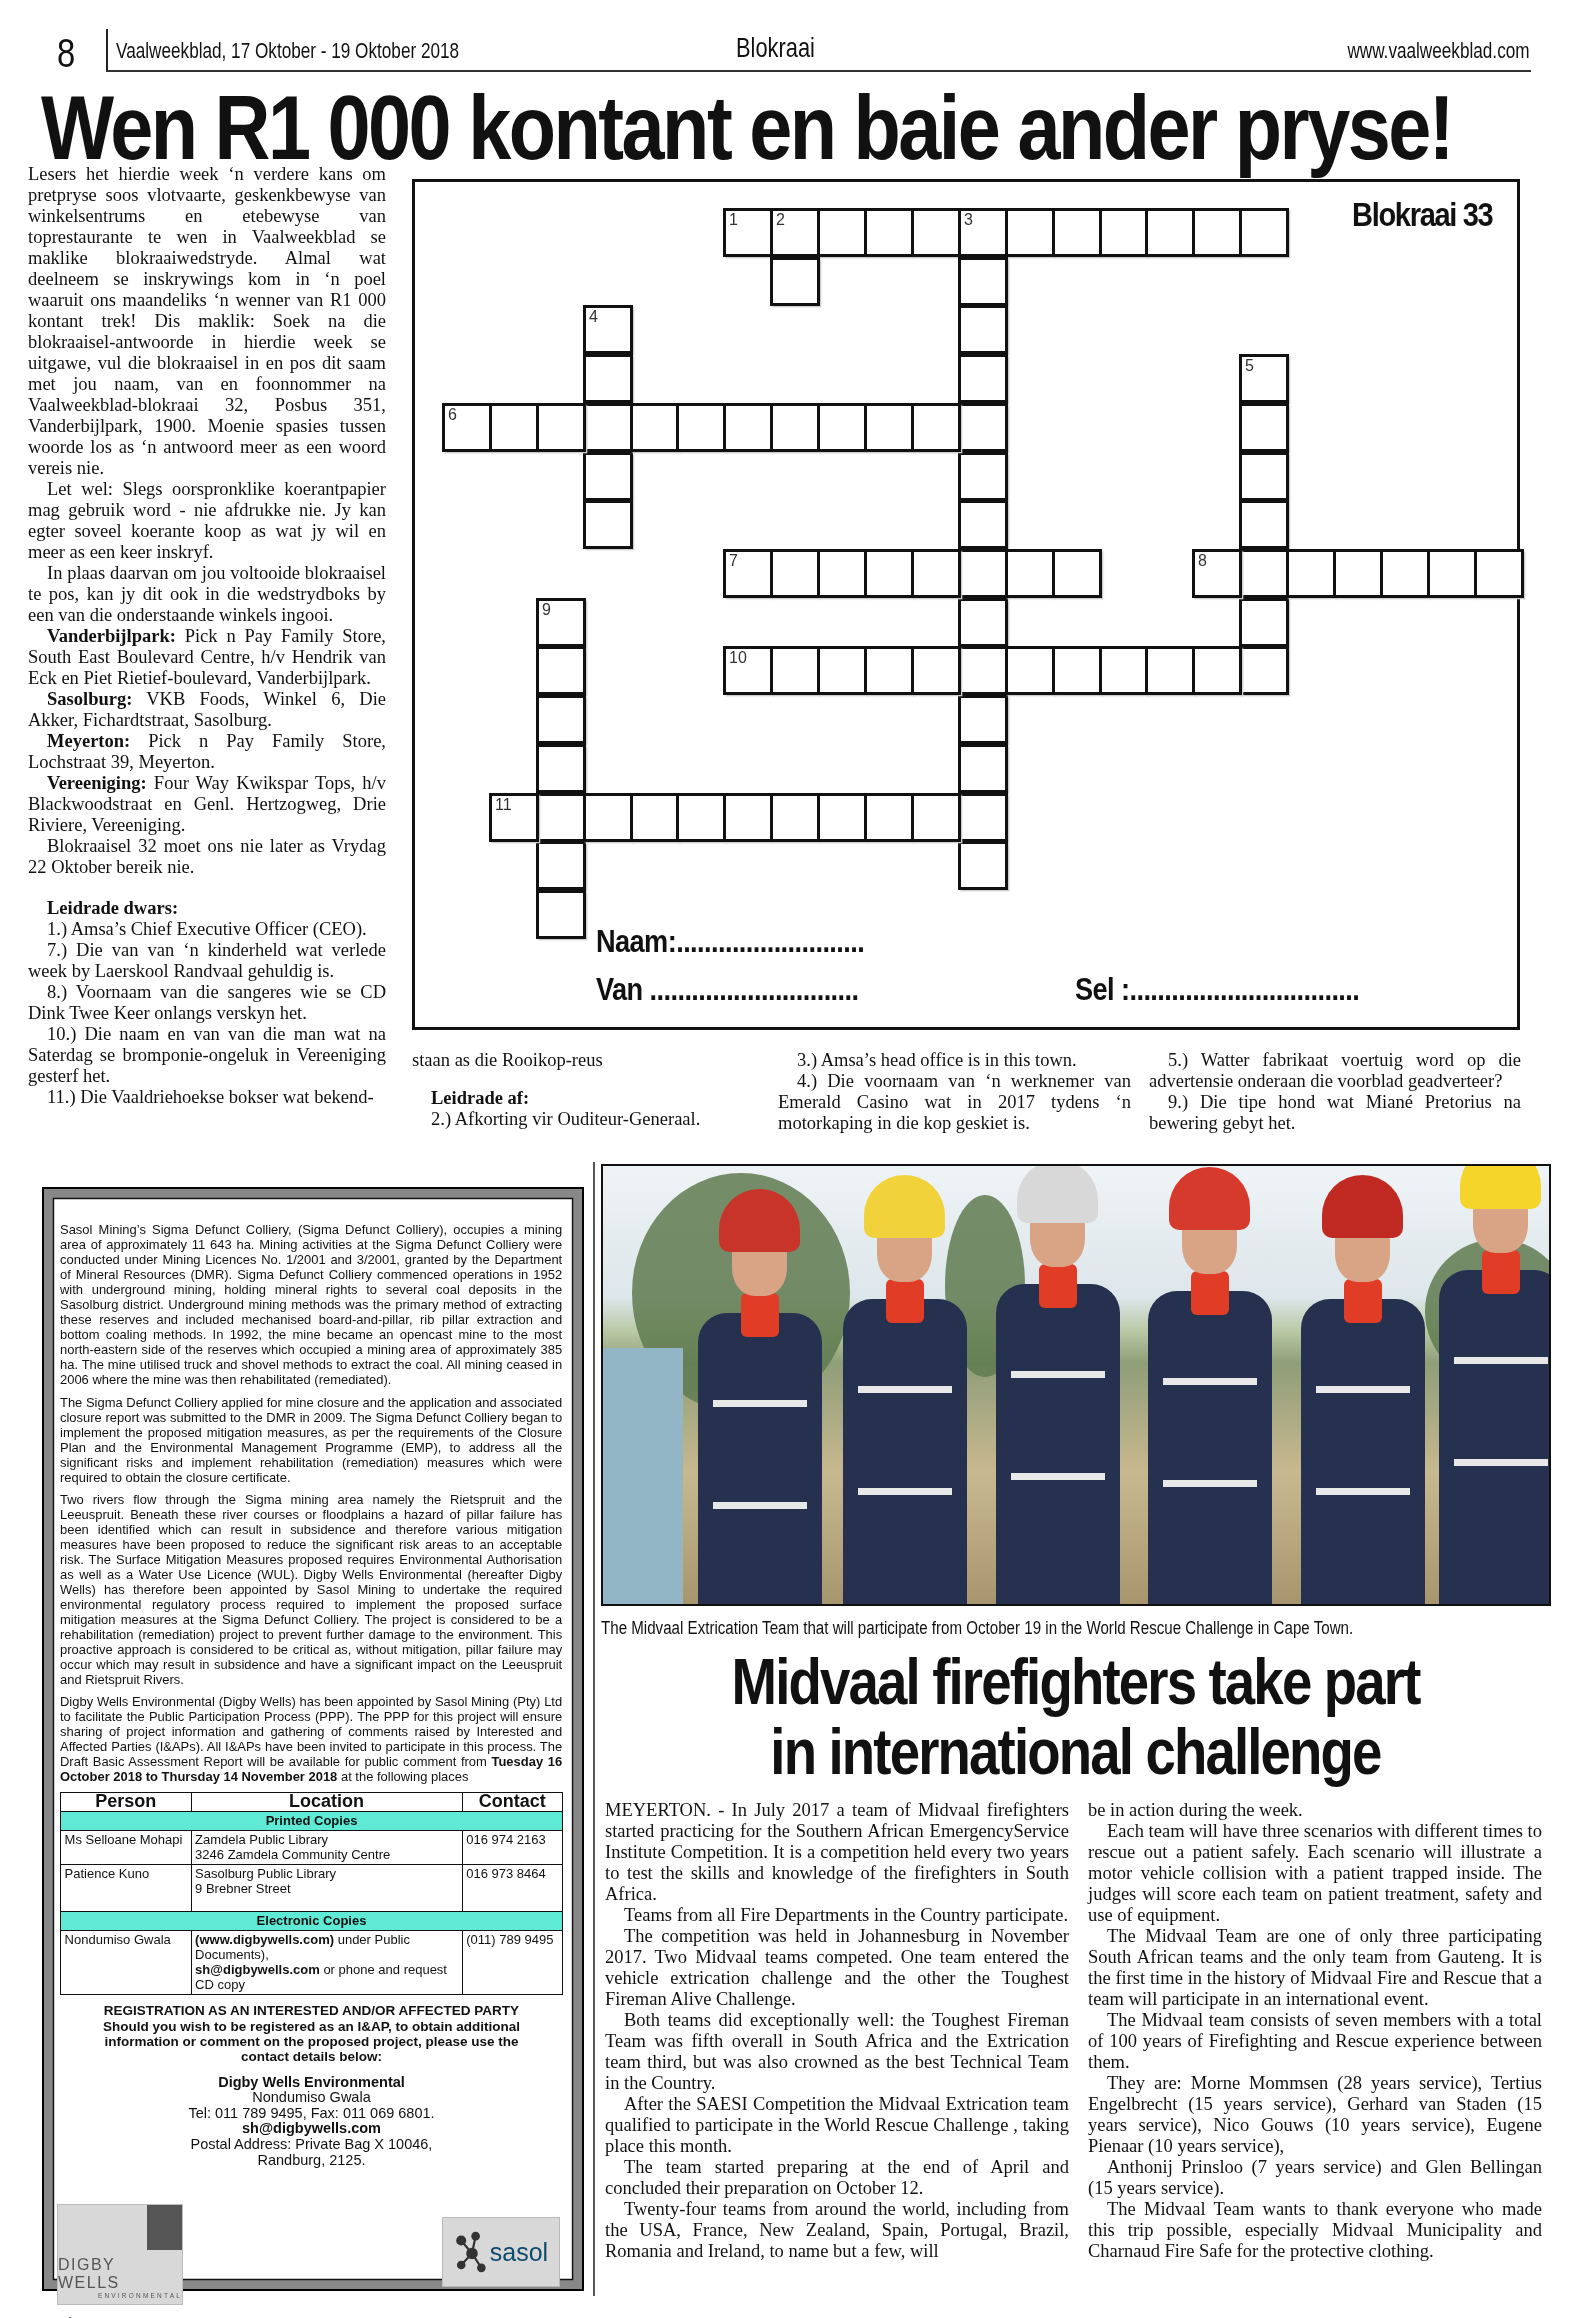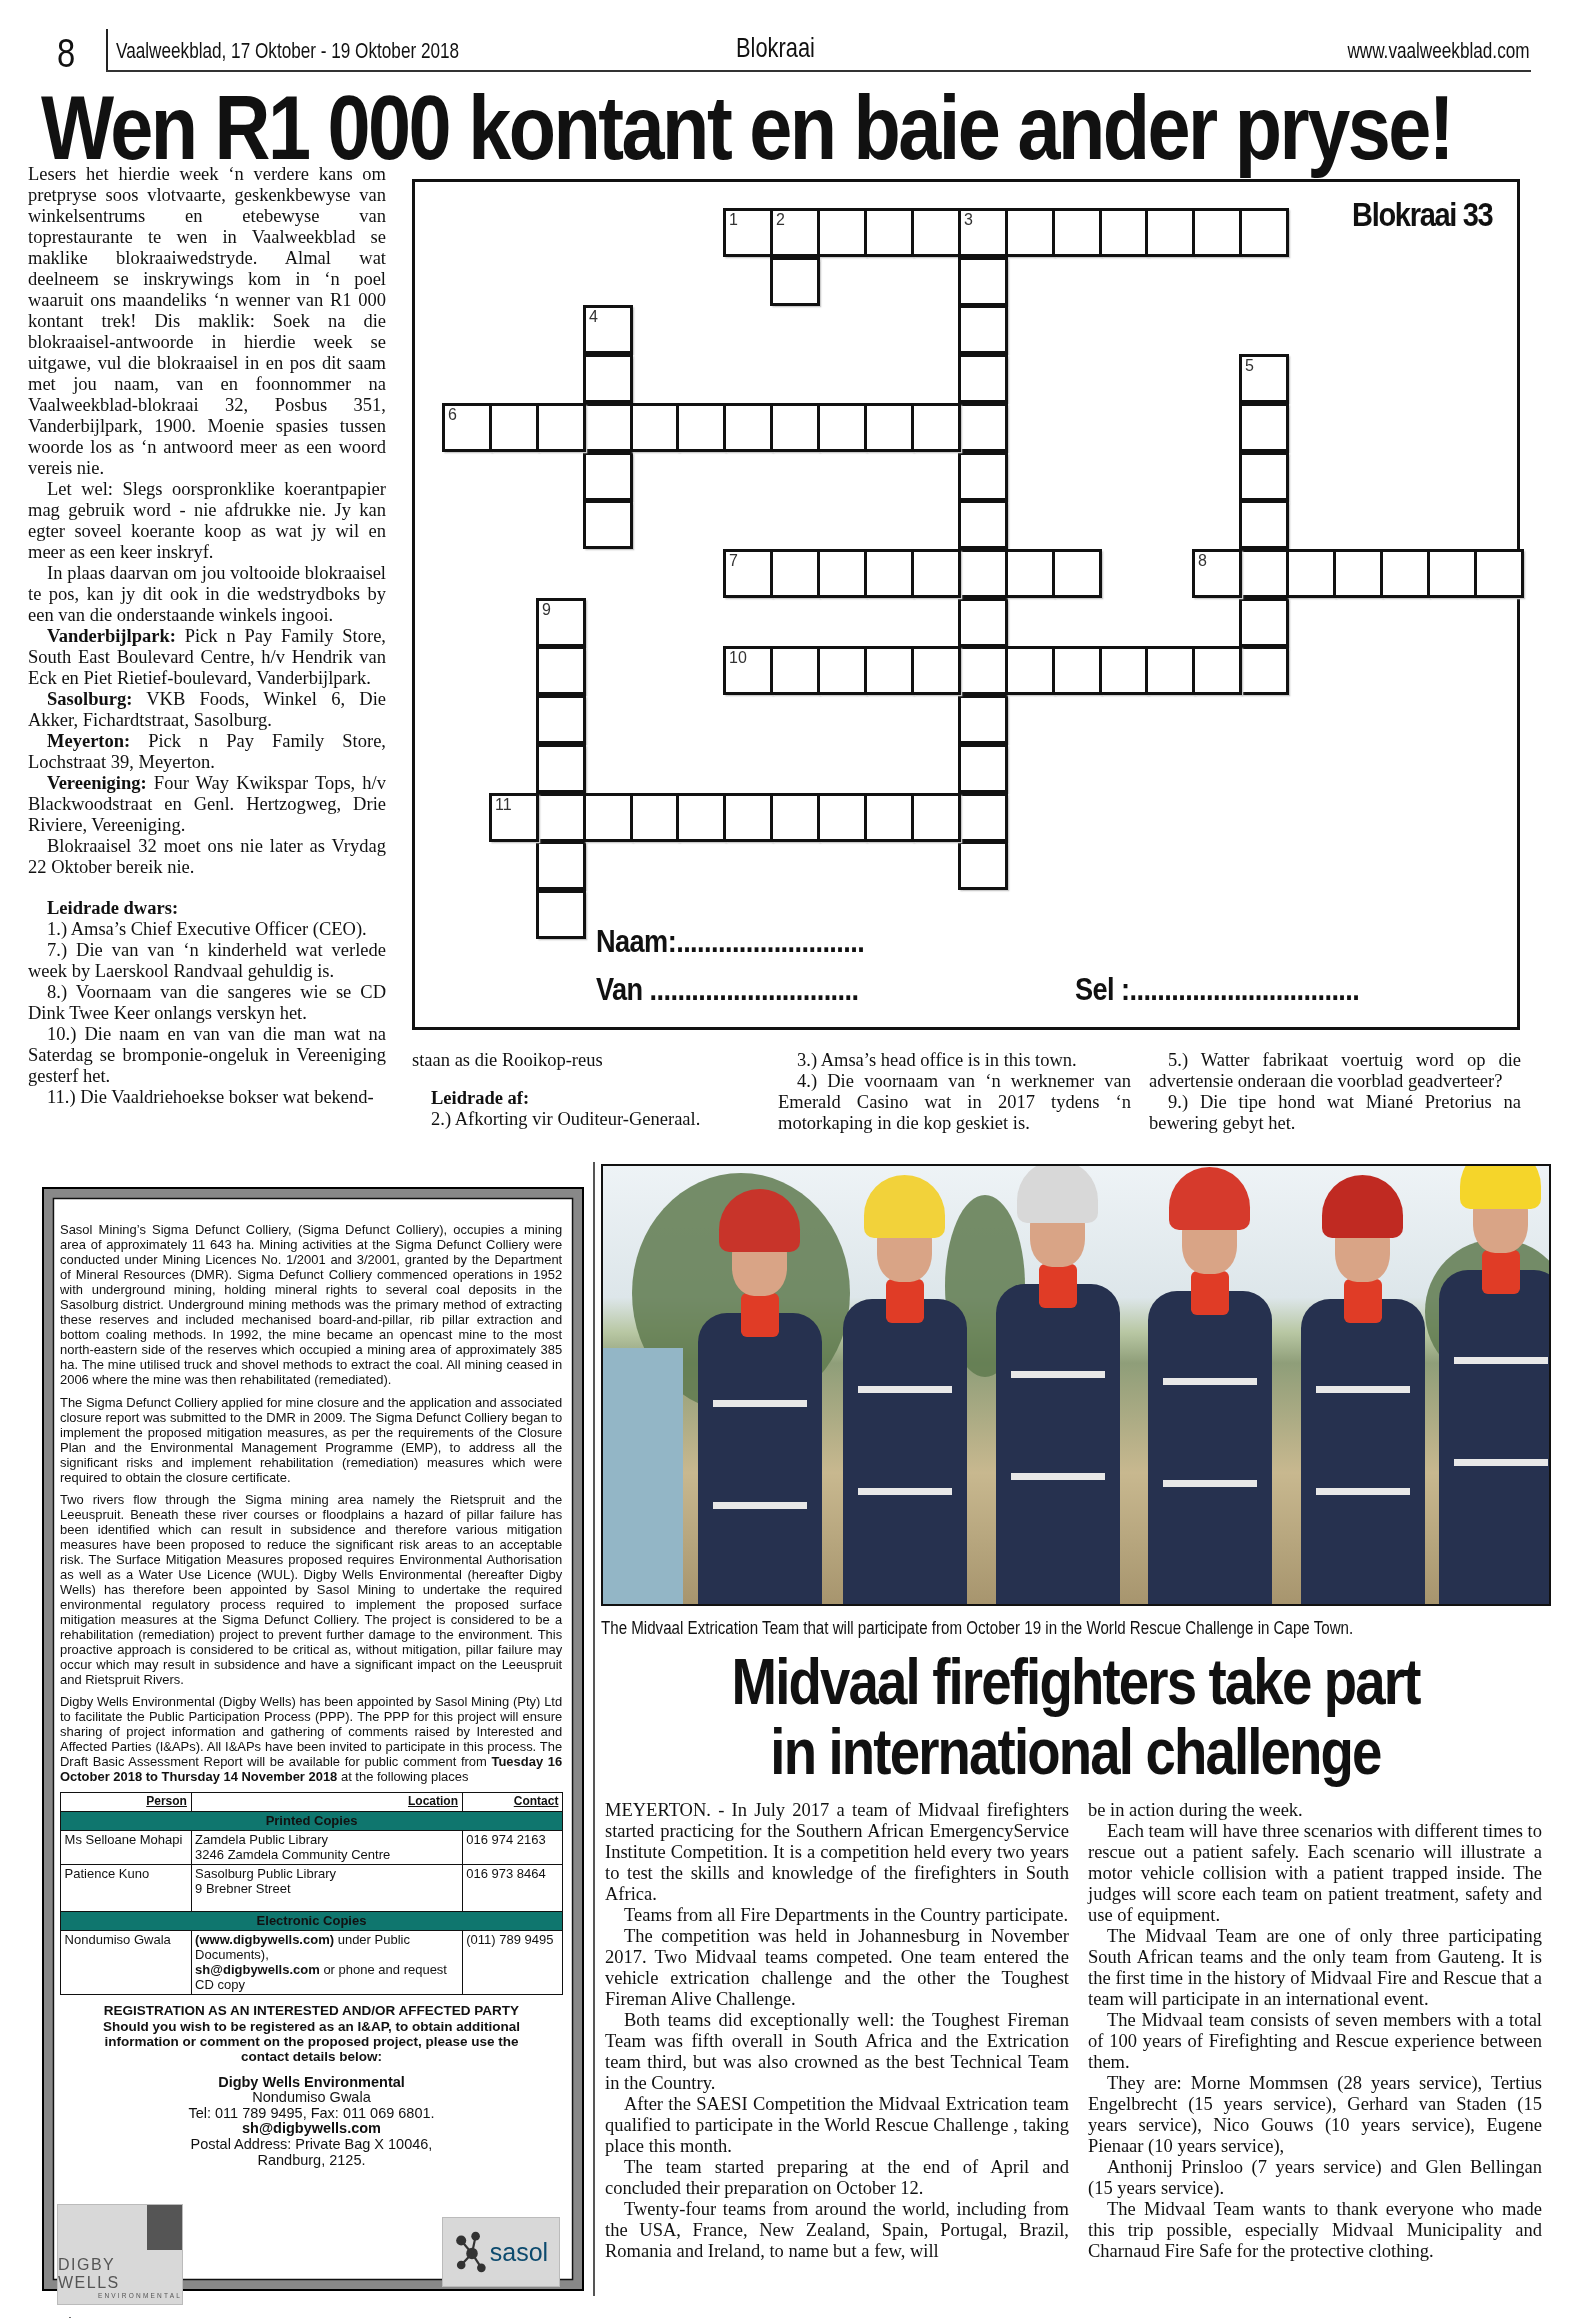--- a/index.html
+++ b/index.html
@@ -31,22 +31,22 @@
   .clue-col{font-size:18.5px;line-height:21px;text-align:justify;}
   .clue-col p{margin:0;text-indent:19px;}
   .clue-col p.noindent{text-indent:0;}
   
   #ad{left:42px;top:1187px;width:542px;height:1104px;background:#fff;border:2.9px solid #000;box-shadow:inset 0 0 0 8.7px #888, inset 0 0 0 10.2px #111;box-sizing:border-box;}
   #ad-inner{position:absolute;left:16px;top:29px;right:19px;}
   #ad-title{background:#000;color:#fff;text-align:center;font-weight:700;font-size:16.4px;line-height:22px;letter-spacing:0.9px;padding:2.9px 2.9px 4.4px;}
   .ad-p{font-size:13.5px;line-height:15px;text-align:justify;margin:4.4px 0 7.3px;transform:scaleX(.96);transform-origin:left;width:104%;}
   #ad-table{width:100%;border-collapse:collapse;font-size:13px;line-height:15px;margin-top:2.9px;}
   #ad-table td,#ad-table th{border:1.5px solid #111;padding:1.5px 3.6px;vertical-align:top;text-align:left;}
-  #ad-table th{text-align:right;font-weight:700;font-size:12px;text-decoration:underline;}
-  #ad-table tr.grp td{background:#0f766e;text-align:center;font-weight:700;}
+  #ad-table th{text-align:center;font-weight:700;font-size:18px;}
+  #ad-table tr.grp td{background:#5eead4;text-align:center;font-weight:700;}
   #ad-reg{text-align:center;font-size:13.5px;line-height:15.3px;margin-top:8.7px;}
   #ad-contact{text-align:center;font-size:14.5px;line-height:15.6px;margin-top:10.2px;}
   .logo{position:absolute;background:#d8d8d8;border:0.7px solid #bbb;display:flex;align-items:flex-end;justify-content:center;font-family:"Liberation Sans",sans-serif;color:#555;}
   
   #photo{left:601px;top:1164px;width:950px;height:442px;border:2.9px solid #111;box-sizing:border-box;overflow:hidden;background:linear-gradient(#eef3f6 0%,#dde6ea 30%,#b8c7a3 38%,#8f9e79 45%,#c8b88f 70%,#a7956e 100%);}
   .tree{position:absolute;border-radius:50%;background:#5f7a4f;opacity:.85;}
   .ff{position:absolute;bottom:0;width:124px;background:#26314f;border-radius:29px 29px 0 0;}
   .ff .refl{position:absolute;left:12%;right:12%;height:6.5px;background:#e8e8e8;}
   .ff .collar{position:absolute;top:-20.4px;left:50%;margin-left:-19px;width:38px;height:44px;background:#e03c26;border-radius:5.8px;}
   .ff .head{position:absolute;top:-87px;left:50%;margin-left:-28px;width:55px;height:70px;background:#d9a486;border-radius:40%;}

